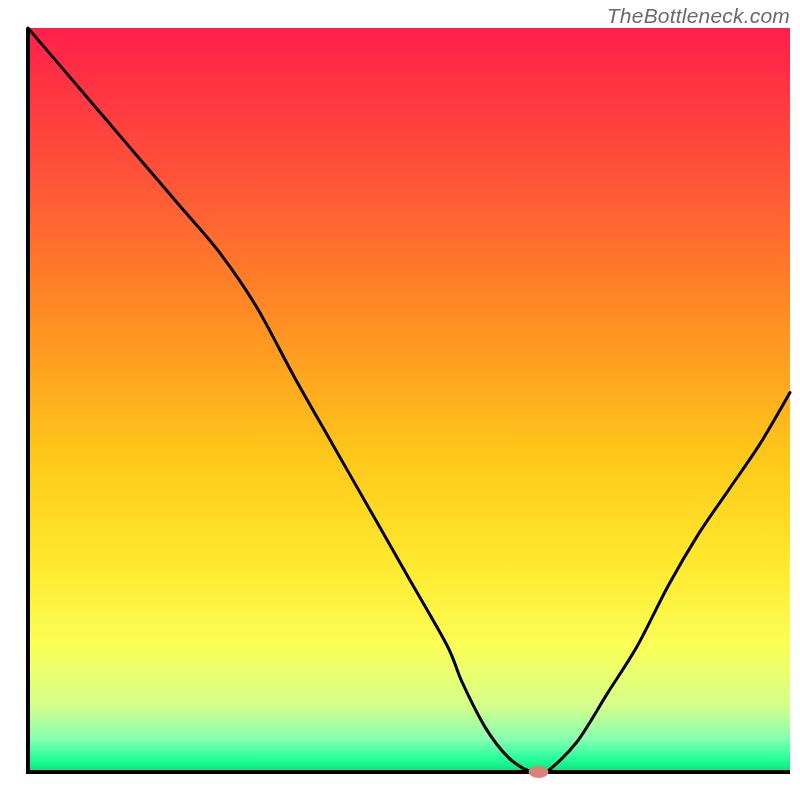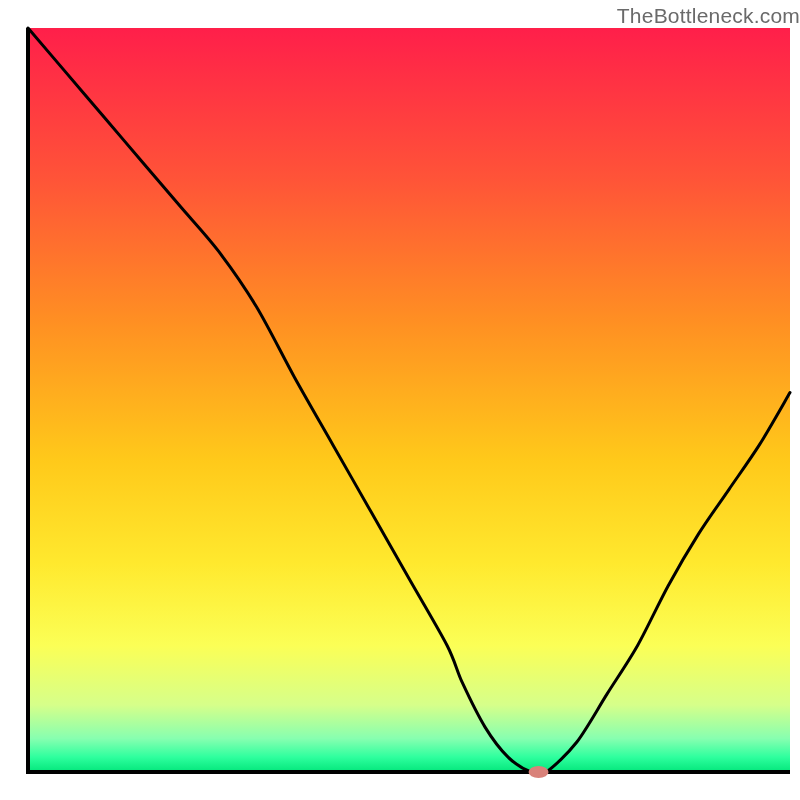--- a/index.html
+++ b/index.html
@@ -11,26 +11,27 @@
     font-family: Arial, Helvetica, sans-serif;
   }
   .chart-wrap {
     position: relative;
     width: 800px;
     height: 800px;
   }
   .watermark {
     position: absolute;
     top: 4px;
-    right: 0;
+    right: 10px;
     color: #6a6a6a;
     font-size: 21px;
     font-weight: 400;
     letter-spacing: 0.2px;
     z-index: 5;
+    font-style: italic;
   }
   svg {
     display: block;
   }
 </style>
 </head>
 <body>
 
 <div class="chart-wrap">
   <div class="watermark">TheBottleneck.com</div>

